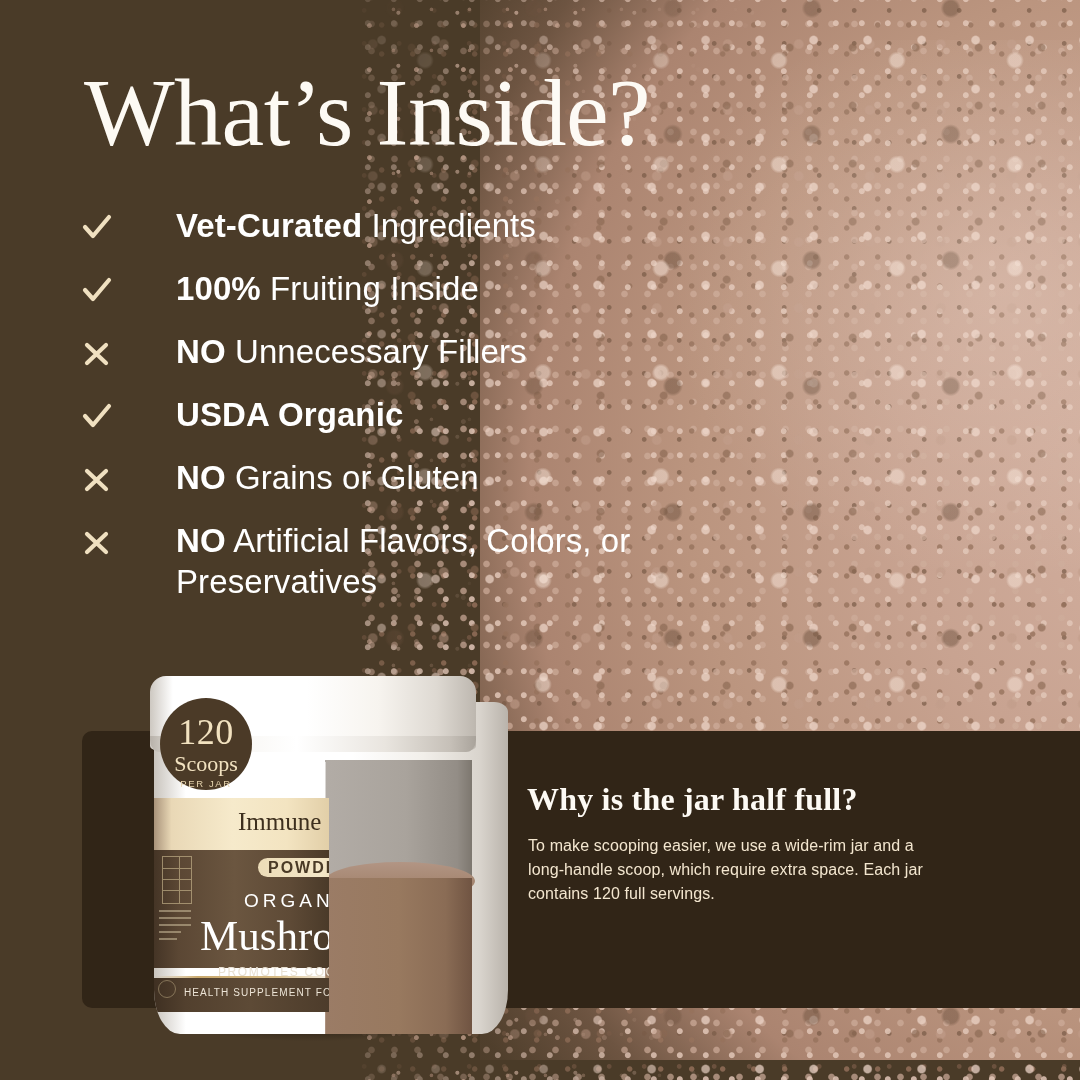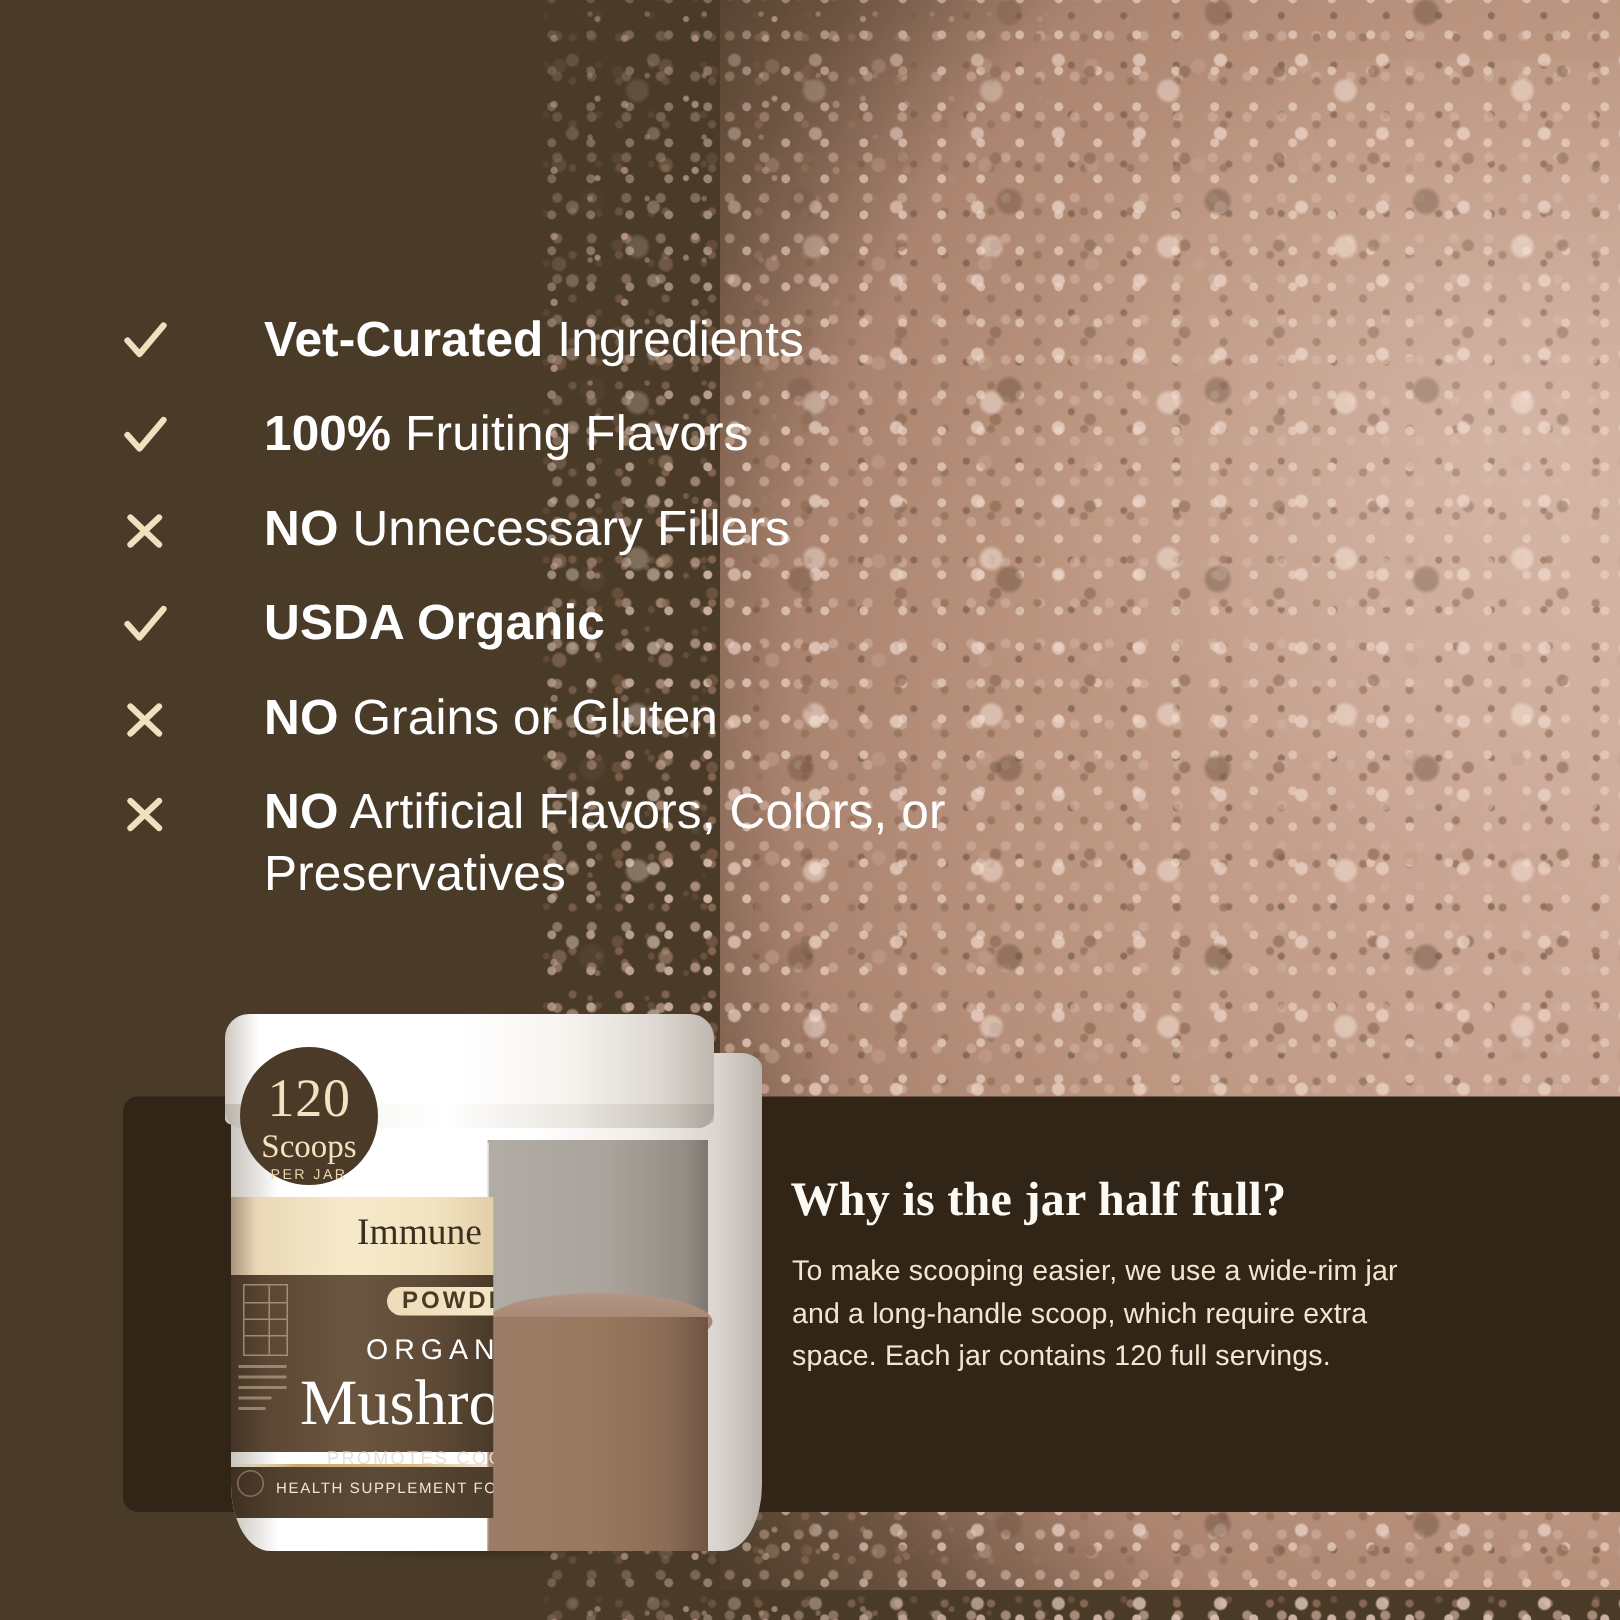--- a/index.html
+++ b/index.html
@@ -168,21 +168,21 @@
     font-size: 32px;
     color: #fdfaf4;
     letter-spacing: 0.2px;
     white-space: nowrap;
   }
   #panel-body {
     position: absolute;
     left: 446px;
     top: 103px;
     width: 420px;
-    font-size: 19px;
+    font-size: 16px;
     line-height: 1.50;
     color: #f3e6cf;
     letter-spacing: 0.1px;
   }
 
   
   #product-jar {
     position: absolute;
     left: 146px;
     top: 676px;
@@ -466,39 +466,40 @@
     <div class="powder-layer">
       <div class="pw-body"></div>
       <div class="pw-grain g1"></div>
       <div class="pw-grain g2"></div>
       <div class="pw-grain g3"></div>
       <div class="pw-specks"></div>
       <div class="pw-sheen"></div>
     </div>
   </div>
 
+  <div id="headline">What’s Inside?</div>
 
   <div id="benefit-list">
 
     <div class="benefit-row">
       <span class="benefit-mark">
         <svg width="34" height="36" viewBox="0 0 34 36">
             <path d="M5 18 L13 27 L29 8" fill="none" stroke="#f0e0c0" stroke-width="4.2" stroke-linecap="round" stroke-linejoin="round"></path>
           </svg>
       </span>
       <span class="benefit-text"><b class="lead">Vet-Curated</b><span> Ingredients</span></span>
     </div>
 
     <div class="benefit-row">
       <span class="benefit-mark">
         <svg width="34" height="36" viewBox="0 0 34 36">
             <path d="M5 18 L13 27 L29 8" fill="none" stroke="#f0e0c0" stroke-width="4.2" stroke-linecap="round" stroke-linejoin="round"></path>
           </svg>
       </span>
-      <span class="benefit-text"><b class="lead">100%</b><span> Fruiting Flavors</span></span>
+      <span class="benefit-text"><b class="lead">100%</b><span> Fruiting Inside</span></span>
     </div>
 
     <div class="benefit-row">
       <span class="benefit-mark">
         <svg width="34" height="36" viewBox="0 0 34 36">
             <path d="M7 10 L26 28 M26 10 L7 28" fill="none" stroke="#f0e0c0" stroke-width="4.2" stroke-linecap="round"></path>
           </svg>
       </span>
       <span class="benefit-text"><b class="lead">NO</b><span> Unnecessary Fillers</span></span>
     </div>

